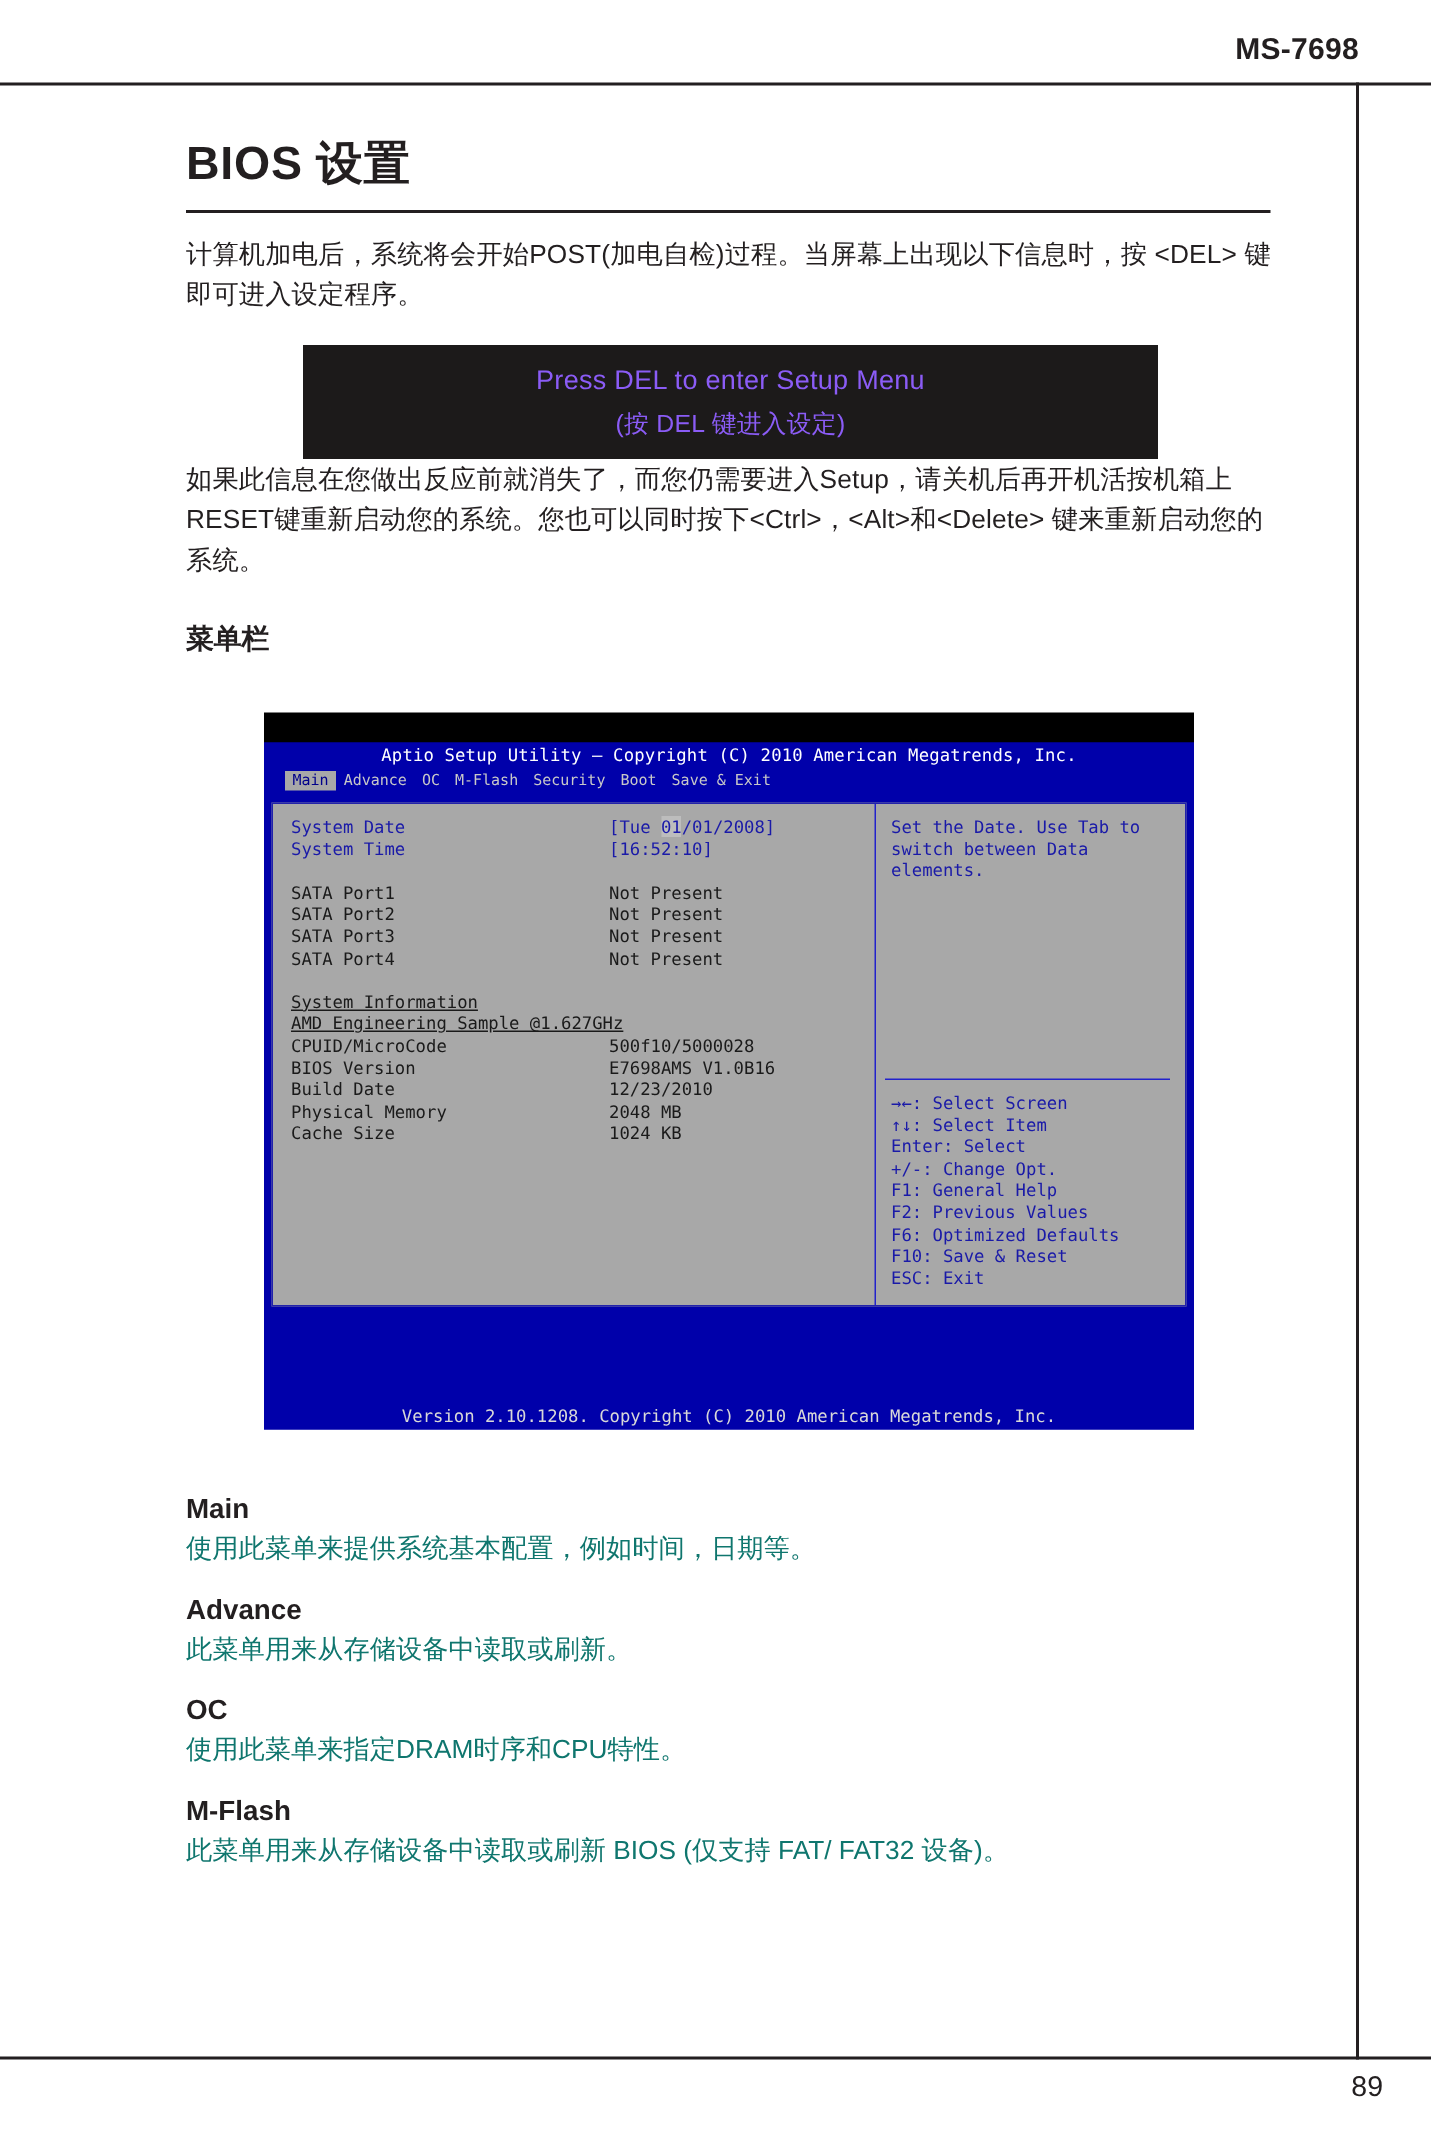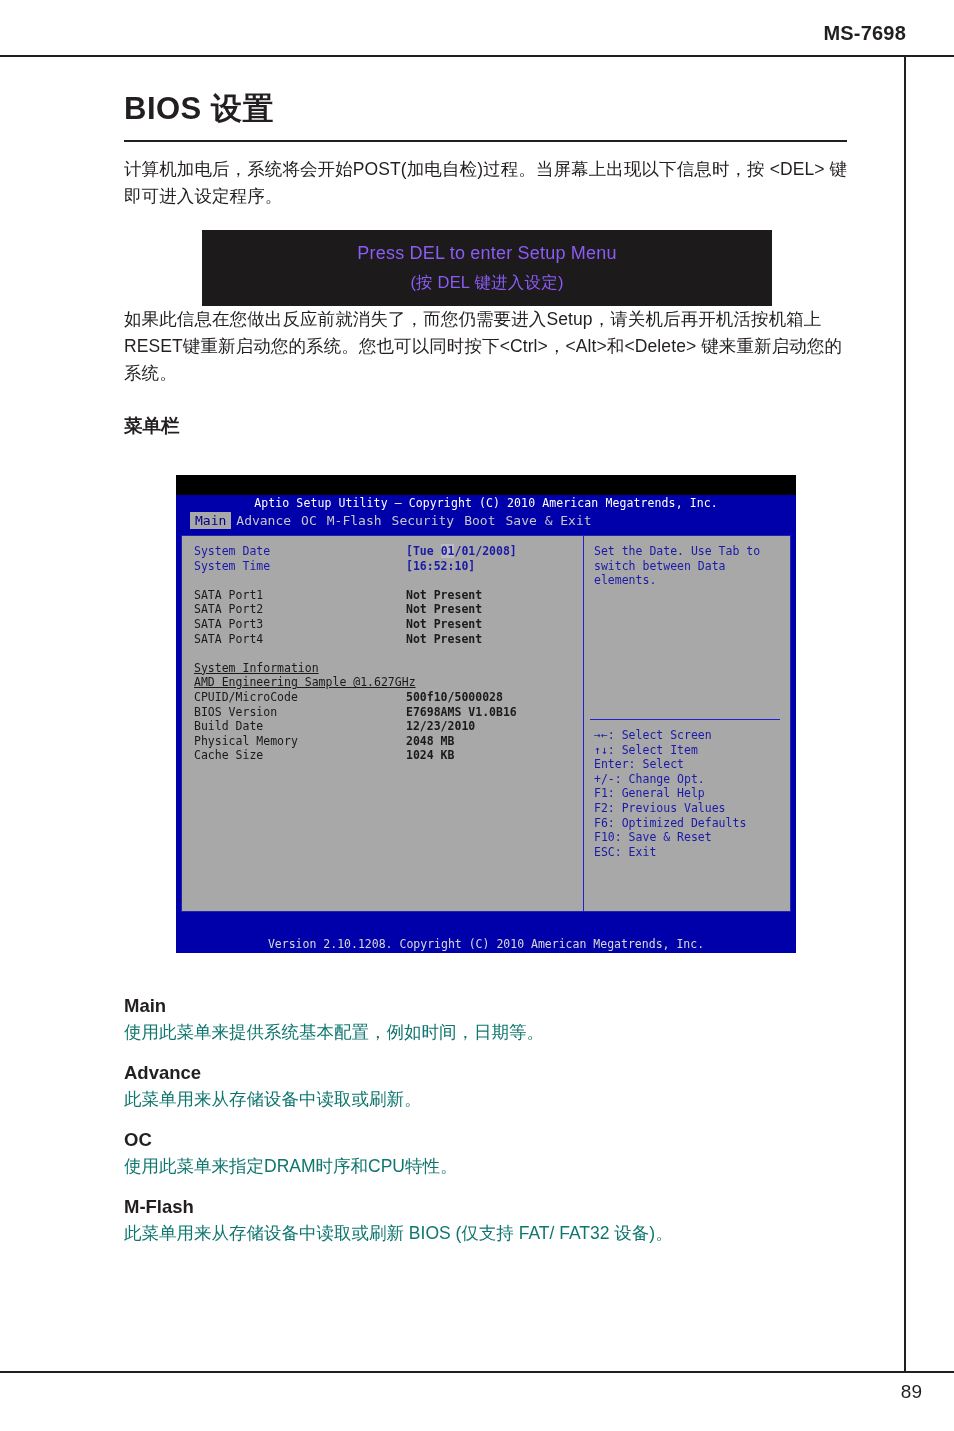--- a/index.html
+++ b/index.html
@@ -151,38 +151,38 @@
     color: #ffffff;
     font-size: 11.5px;
     letter-spacing: 0.1px;
     background: #0000aa;
   }
   .bios-menubar {
     height: 18px;
     line-height: 18px;
     background: #0000aa;
     padding-left: 14px;
-    font-size: 13px;
+    font-size: 10px;
     white-space: nowrap;
   }
   .bios-menubar .tab {
     color: #c8c8c8;
     padding: 1px 5px;
   }
   .bios-menubar .tab.active {
     background: #a8a8a8;
     color: #00008b;
   }
 
   .bios-body {
     position: absolute;
     left: 5px;
     top: 40px;
     width: 610px;
-    height: 377px;
+    height: 336px;
     background: #a8a8a8;
     border: 1px solid #2222aa;
     box-sizing: border-box;
     display: flex;
   }
   .bios-left {
     width: 402px;
     border-right: 1px solid #2222cc;
     box-sizing: border-box;
     padding: 8px 0 0 12px;
@@ -216,21 +216,20 @@
     display: flex;
     white-space: pre;
   }
   .bios-row .lbl {
     width: 212px;
     display: inline-block;
     color: #1a1a1a;
   }
   .bios-row .val {
     color: #1a1a1a;
-    font-weight: bold;
   }
   .bios-row.sel .lbl,
   .bios-row.sel .val {
     color: #1a1aa8;
   }
   .bios-row .hl {
     background: #bdbdbd;
   }
   .bios-spacer {
     height: 14.6px;

